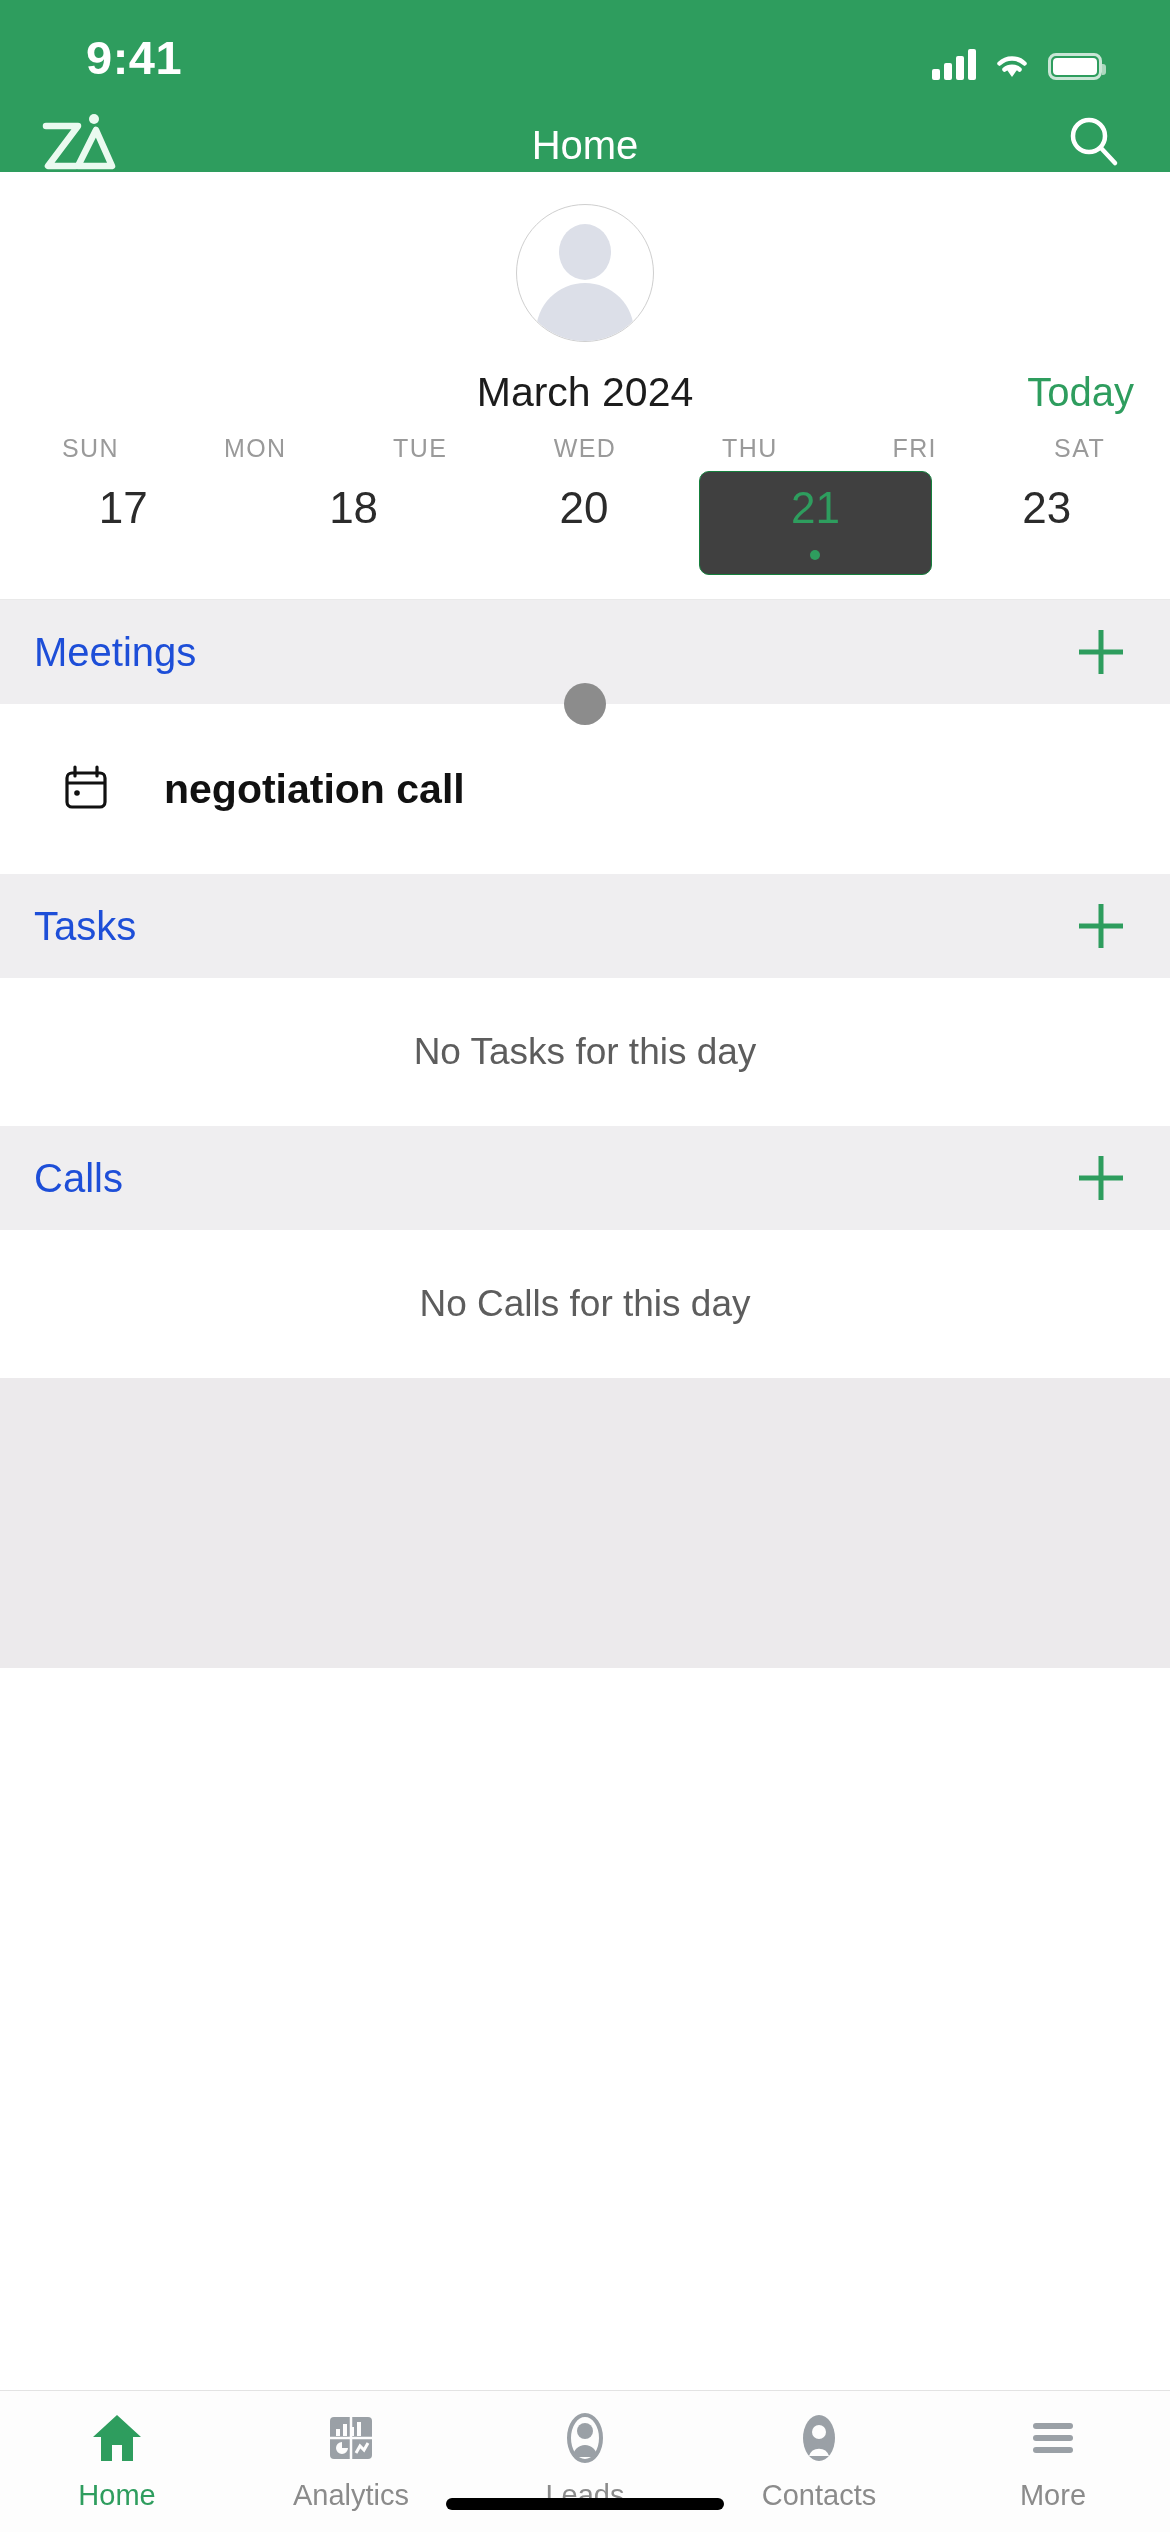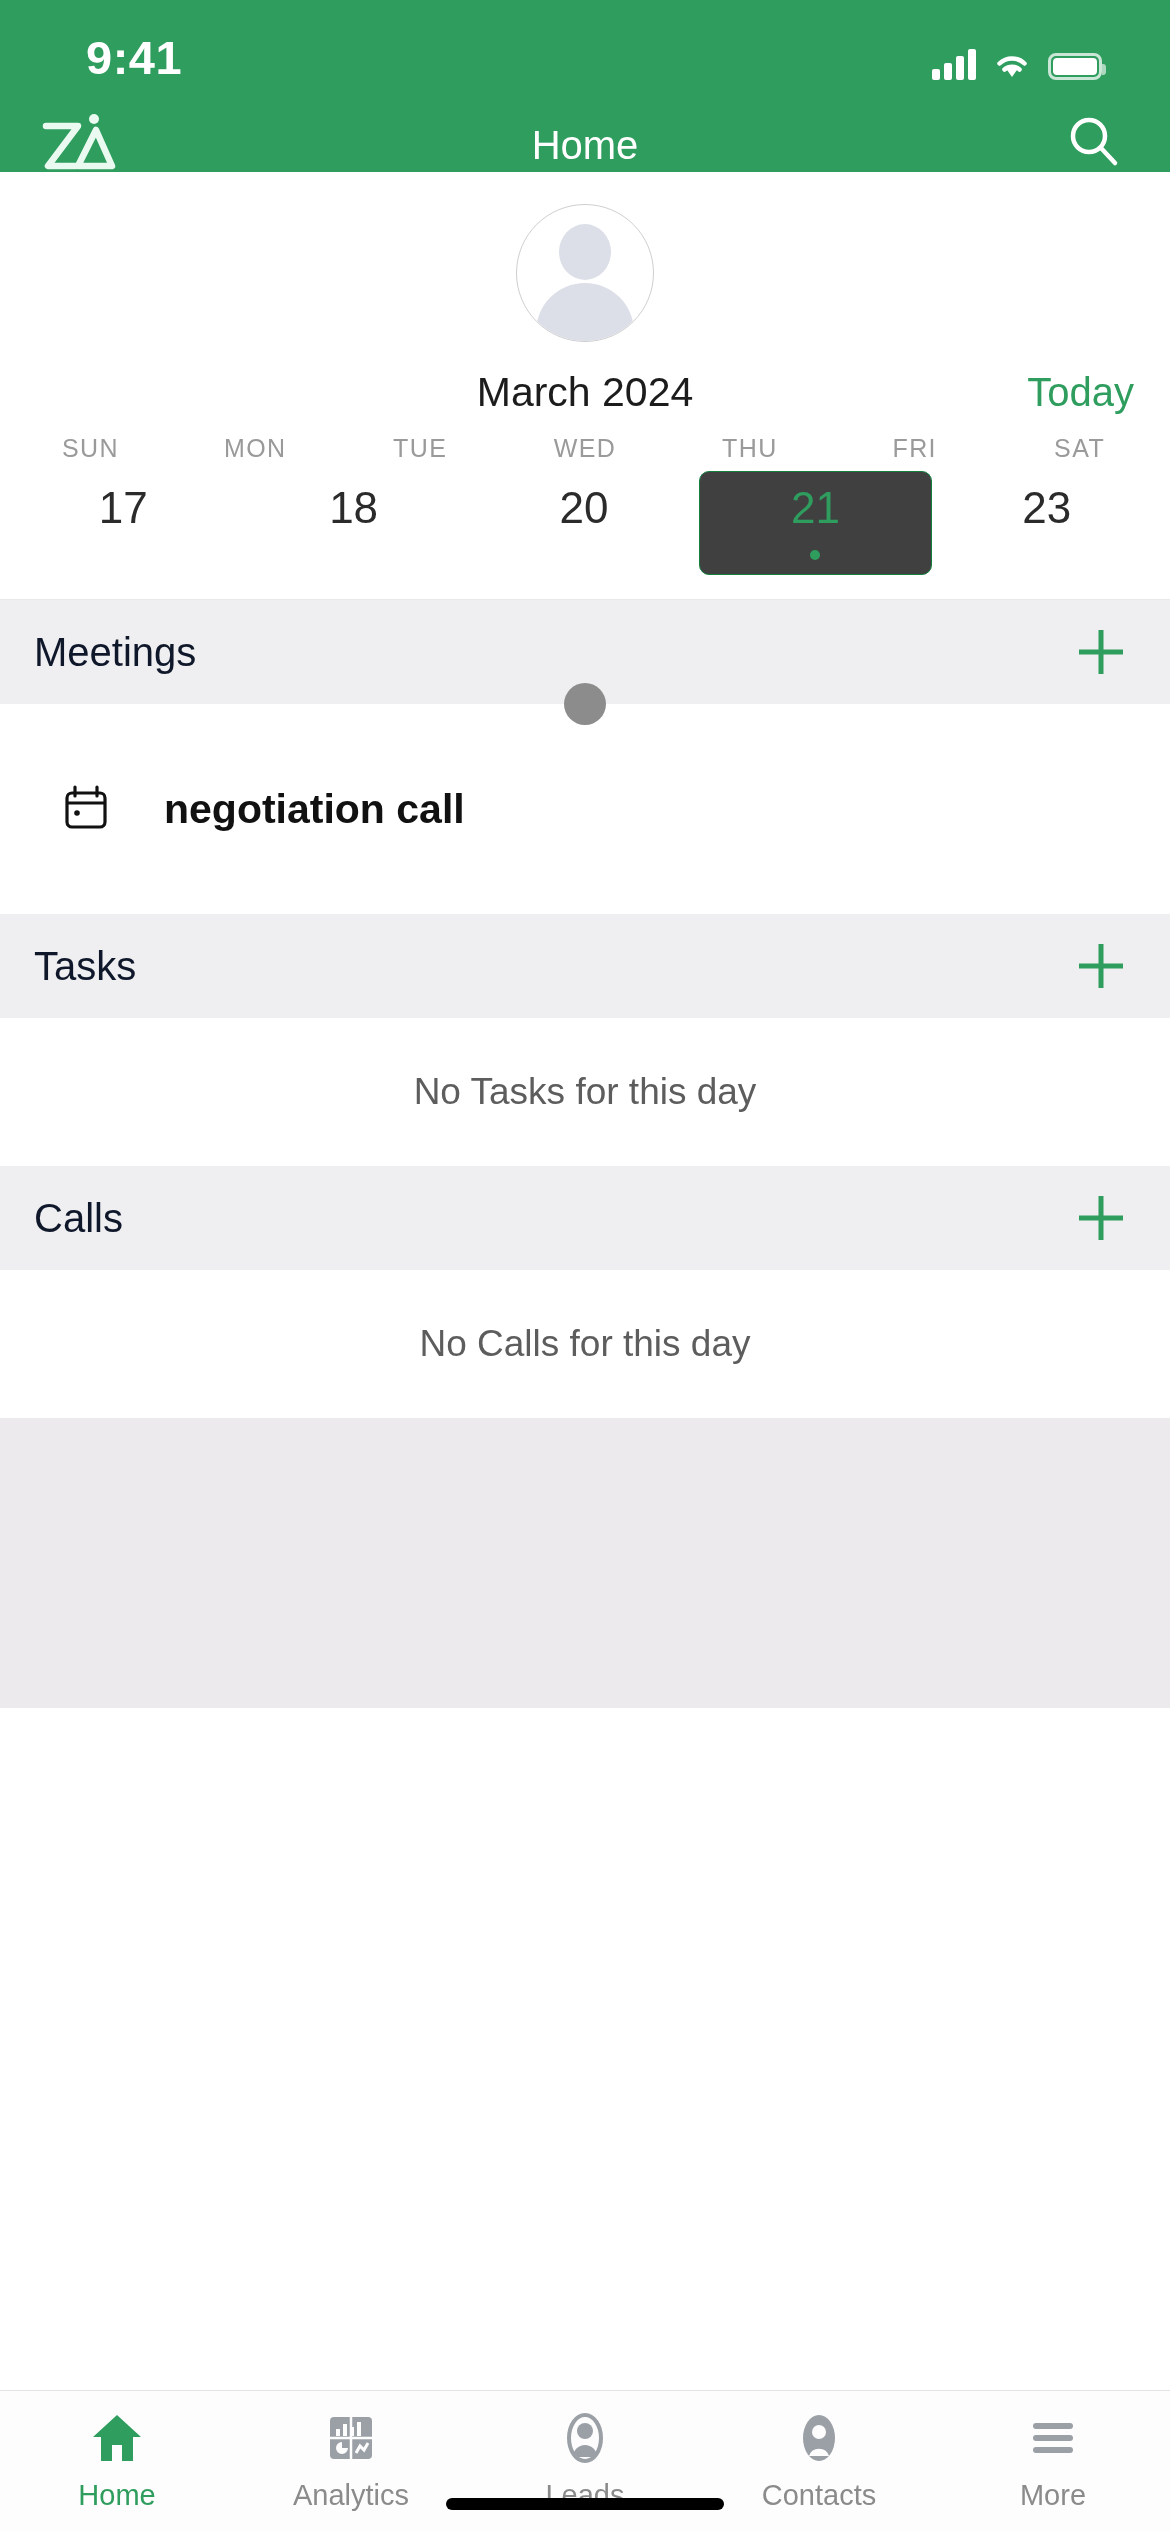--- a/index.html
+++ b/index.html
@@ -99,32 +99,32 @@
   .date-cell.selected{ background:#2E9D5E; }
   .date-cell.selected .date-num{ color:#fff; }
   .date-cell.selected .date-dot{ background:#fff; }
   .cal-bottom-line{ height:1px; background:#e9e9e9; margin-top:24px; }
 
   
   .section-head{
     height:104px; background:#efeef0; display:flex; align-items:center;
     padding:0 34px; position:relative;
   }
-  .section-title{ font-size:40px; color:#0f172a; }
+  .section-title{ font-size:40px; color:#1d4ed8; }
   .plus-btn{
     position:absolute; right:40px; width:58px; height:58px;
   }
   .drag-handle{
     position:absolute; left:50%; transform:translateX(-50%);
     bottom:-21px; width:42px; height:42px; border-radius:50%;
     background:#8c8c8c; z-index:5;
   }
 
   .item-row{
-    height:210px; background:#fff; display:flex; align-items:center;
+    height:170px; background:#fff; display:flex; align-items:center;
     padding-left:60px; gap:52px;
   }
   .item-icon{ width:52px; height:52px; flex:none; }
   .item-label{ font-size:41px; font-weight:700; color:#111; }
 
   .empty-row{
     height:148px; background:#fff; display:flex;
     align-items:center; justify-content:center;
   }
   .empty-text{ font-size:37px; color:#5d5d5d; }

